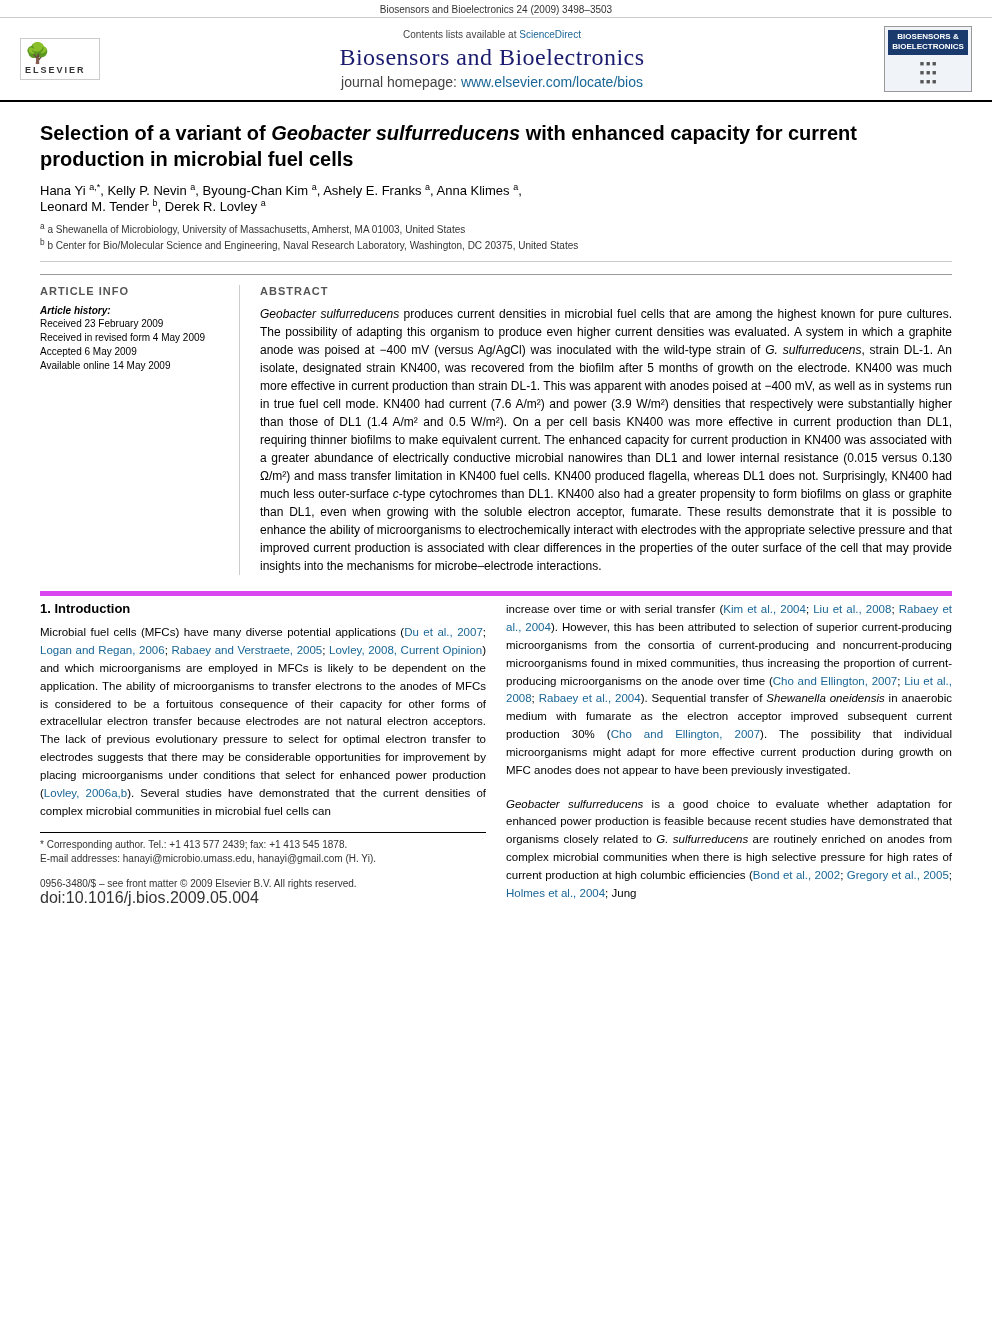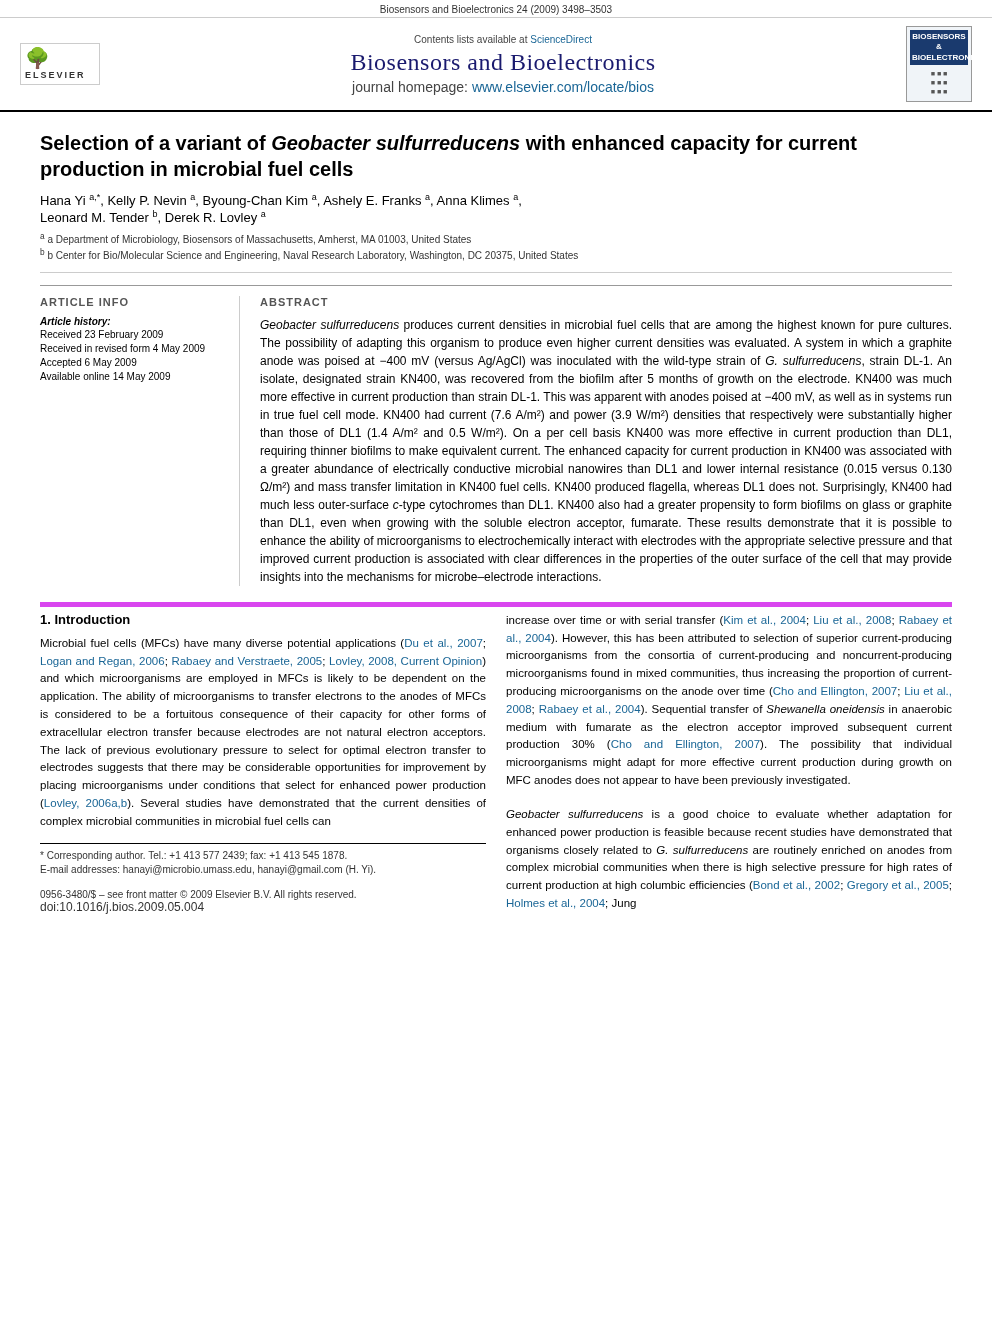--- a/index.html
+++ b/index.html
@@ -82,21 +82,21 @@
       font-family: Arial, sans-serif;
       margin-top: 3px;
     }
 
     .journal-homepage a {
       color: #1a6696;
       text-decoration: none;
     }
 
     .journal-logo-right {
-      width: 66px;
+      width: 88px;
       border: 1px solid #999;
       padding: 3px;
       background: #f0f4f8;
       font-size: 7px;
       font-family: Arial, sans-serif;
       font-weight: bold;
       color: #1a1a6e;
       text-align: center;
       line-height: 1.3;
     }
@@ -337,21 +337,21 @@
   <div class="article-title">
     Selection of a variant of <em>Geobacter sulfurreducens</em> with enhanced capacity for current production in microbial fuel cells
   </div>
 
   <div class="authors">
     Hana Yi <sup>a,*</sup>, Kelly P. Nevin <sup>a</sup>, Byoung-Chan Kim <sup>a</sup>, Ashely E. Franks <sup>a</sup>, Anna Klimes <sup>a</sup>,<br>
     Leonard M. Tender <sup>b</sup>, Derek R. Lovley <sup>a</sup>
   </div>
 
   <div class="affiliations">
-    <div class="affiliation-item"><sup>a</sup> <span>a Department of Microbiology, Biosensors of Massachusetts, Amherst, MA 01003, United States</span></div>
+    <div class="affiliation-item"><sup>a</sup> <span>a Shewanella of Microbiology, University of Massachusetts, Amherst, MA 01003, United States</span></div>
     <div class="affiliation-item"><sup>b</sup> <span>b Center for Bio/Molecular Science and Engineering, Naval Research Laboratory, Washington, DC 20375, United States</span></div>
   </div>
 
   <hr class="thin">
 
   <div class="two-col">
 
     <div class="col-left">
       <div class="section-label">Article Info</div>
 
@@ -385,21 +385,21 @@
         </div>
 
         <div class="footnote-area">
           <div class="footnote-item">* Corresponding author. Tel.: +1 413 577 2439; fax: +1 413 545 1878.</div>
           <div class="footnote-item">E-mail addresses: hanayi@microbio.umass.edu, hanayi@gmail.com (H. Yi).</div>
         </div>
 
         <div class="footer-bar">
           <span>0956-3480/$ – see front matter © 2009 Elsevier B.V. All rights reserved.</span>
         </div>
-        <div style="font-size:12px; font-family:Arial,sans-serif; color:#333;">
+        <div style="font-size:16px; font-family:Arial,sans-serif; color:#333;">
           <span>doi:10.1016/j.bios.2009.05.004</span>
         </div>
       </div>
 
       <div class="body-col">
         <div class="body-text">
           increase over time or with serial transfer (<a class="cite">Kim et al., 2004</a>; <a class="cite">Liu et al., 2008</a>; <a class="cite">Rabaey et al., 2004</a>). However, this has been attributed to selection of superior current-producing microorganisms from the consortia of current-producing and noncurrent-producing microorganisms found in mixed communities, thus increasing the proportion of current-producing microorganisms on the anode over time (<a class="cite">Cho and Ellington, 2007</a>; <a class="cite">Liu et al., 2008</a>; <a class="cite">Rabaey et al., 2004</a>). Sequential transfer of <em>Shewanella oneidensis</em> in anaerobic medium with fumarate as the electron acceptor improved subsequent current production 30% (<a class="cite">Cho and Ellington, 2007</a>). The possibility that individual microorganisms might adapt for more effective current production during growth on MFC anodes does not appear to have been previously investigated.
         </div>
         <br>
         <div class="body-text">

